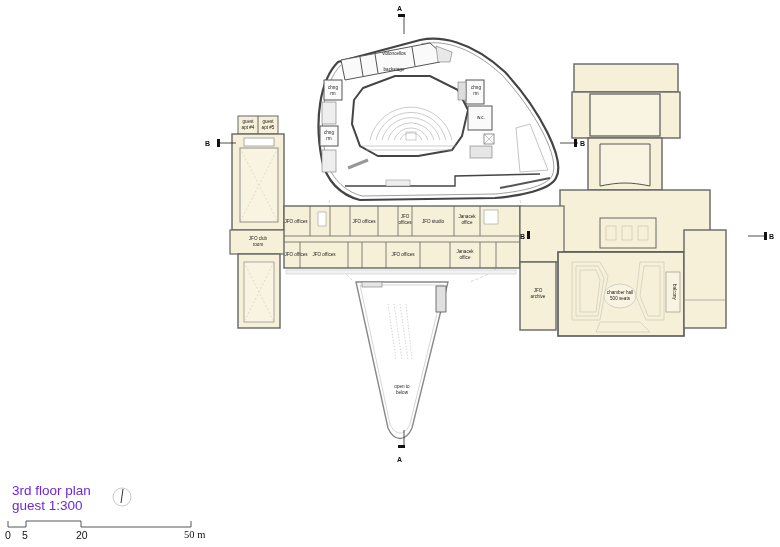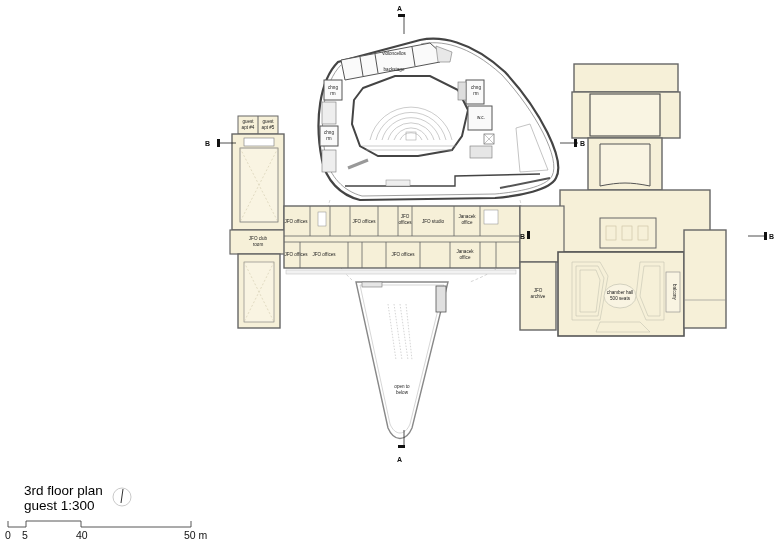--- a/index.html
+++ b/index.html
@@ -1,21 +1,21 @@
 <!DOCTYPE html>
 <html><head>
 <meta charset="utf-8">
 <style>
   html, body { margin: 0; padding: 0; background: #ffffff; }
   body { width: 780px; height: 547px; position: relative; overflow: hidden;
          font-family: "Liberation Sans", sans-serif; color: #111; }
   #plan { position: absolute; left: 0; top: 0; width: 780px; height: 547px; }
   .lbl { font-family: "Liberation Sans", sans-serif; font-size: 4.6px; fill: #222; text-anchor: middle; }
   .lbl-b { font-family: "Liberation Sans", sans-serif; font-size: 7px; font-weight: bold; fill: #111; }
-  .title { position: absolute; left: 24px; top: 483px; font-size: 13.5px; line-height: 15px; color: #000000; }
+  .title { position: absolute; left: 12px; top: 483px; font-size: 13.5px; line-height: 15px; color: #6d28d9; }
   .scale-nums { position: absolute; left: 0; top: 529px; width: 220px; height: 14px; font-size: 10.5px; color: #111; }
   .scale-nums span { position: absolute; top: 0; }
 </style>
 </head>
 <body>
 
 <svg id="plan" viewBox="0 0 780 547" xmlns="http://www.w3.org/2000/svg">
 
   <g>
 
@@ -228,15 +228,15 @@
 </svg>
 
 <div class="title">
   <div>3rd floor plan</div>
   <div>guest 1:300</div>
 </div>
 
 <div class="scale-nums">
   <span style="left:5px;">0</span>
   <span style="left:22px;">5</span>
-  <span style="left:76px;">40</span>
-  <span style="left:184px;">50 m</span>
+  <span style="left:76px;">20</span>
+  <span style="left:184px;font-family:Liberation Serif, serif;">50 m</span>
 </div>
 
 </body></html>

